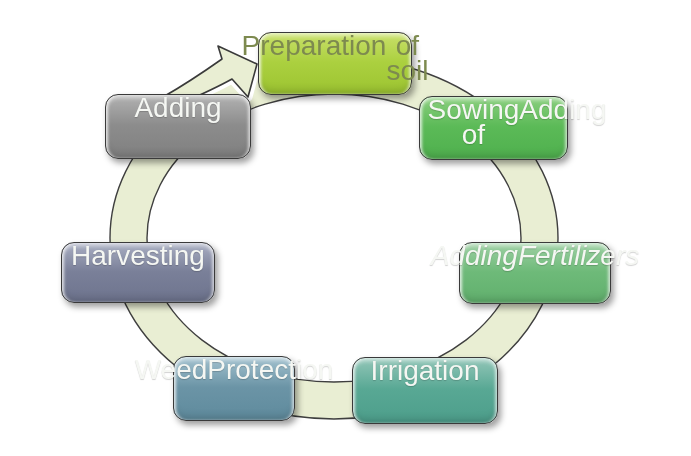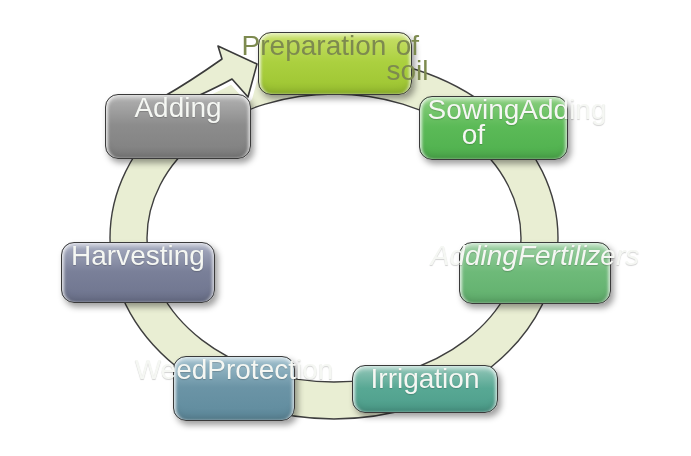--- a/index.html
+++ b/index.html
@@ -53,23 +53,22 @@
     left: 419px; top: 96px; width: 149px; height: 64px;
     background: linear-gradient(180deg, #8bcf7f 0%, #5bba57 48%, #4fb04e 100%);
     padding-left: 47px;
   }
   .step-fertilizers {
     left: 459px; top: 242px; width: 152px; height: 62px;
     background: linear-gradient(180deg, #9ed0a4 0%, #6eba79 48%, #61b06d 100%);
     font-style: italic;
   }
   .step-irrigation {
-    left: 352px; top: 357px; width: 146px; height: 48px;
+    left: 352px; top: 357px; width: 146px; height: 67px;
     background: linear-gradient(180deg, #93c6b8 0%, #58a894 48%, #4d9e8b 100%);
-    margin-top: 8px;
   }
   .step-weed {
     left: 173px; top: 356px; width: 122px; height: 65px;
     background: linear-gradient(180deg, #a3c2cf 0%, #6b94a6 48%, #5f8b9d 100%);
   }
   .step-harvesting {
     left: 61px; top: 242px; width: 154px; height: 61px;
     background: linear-gradient(180deg, #a9aec2 0%, #7a8099 48%, #6e748e 100%);
   }
   .step-storage {

